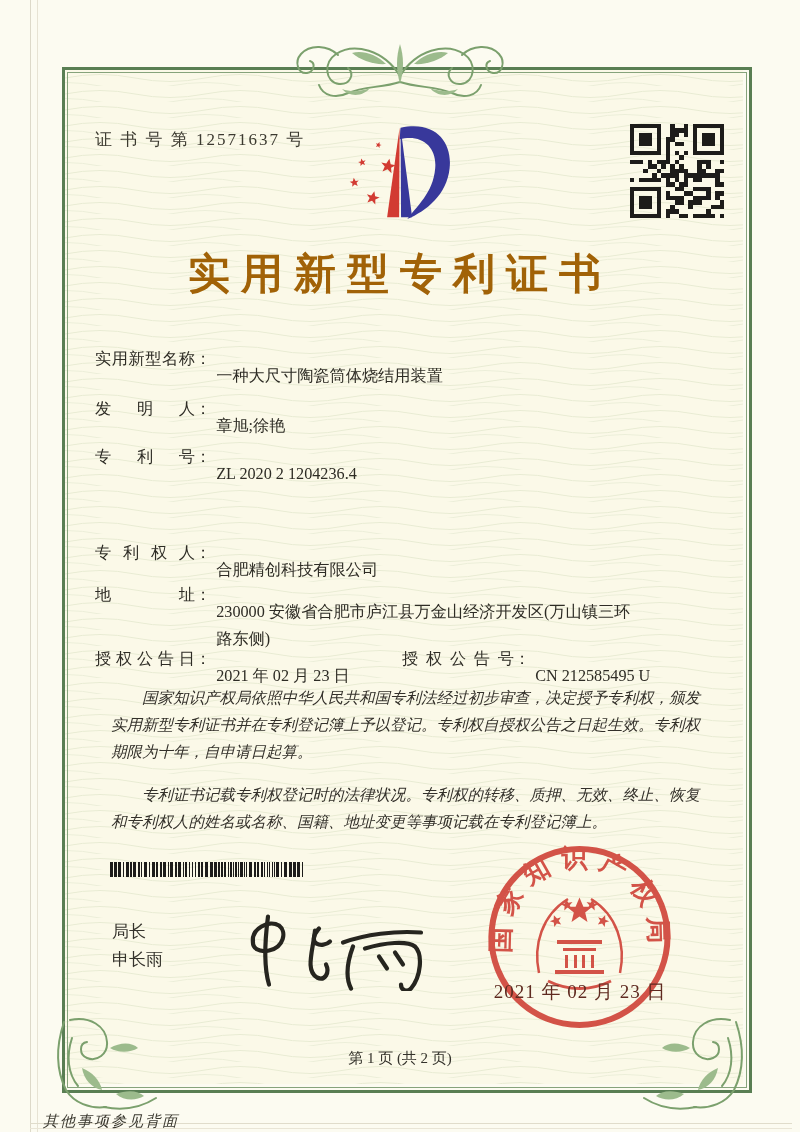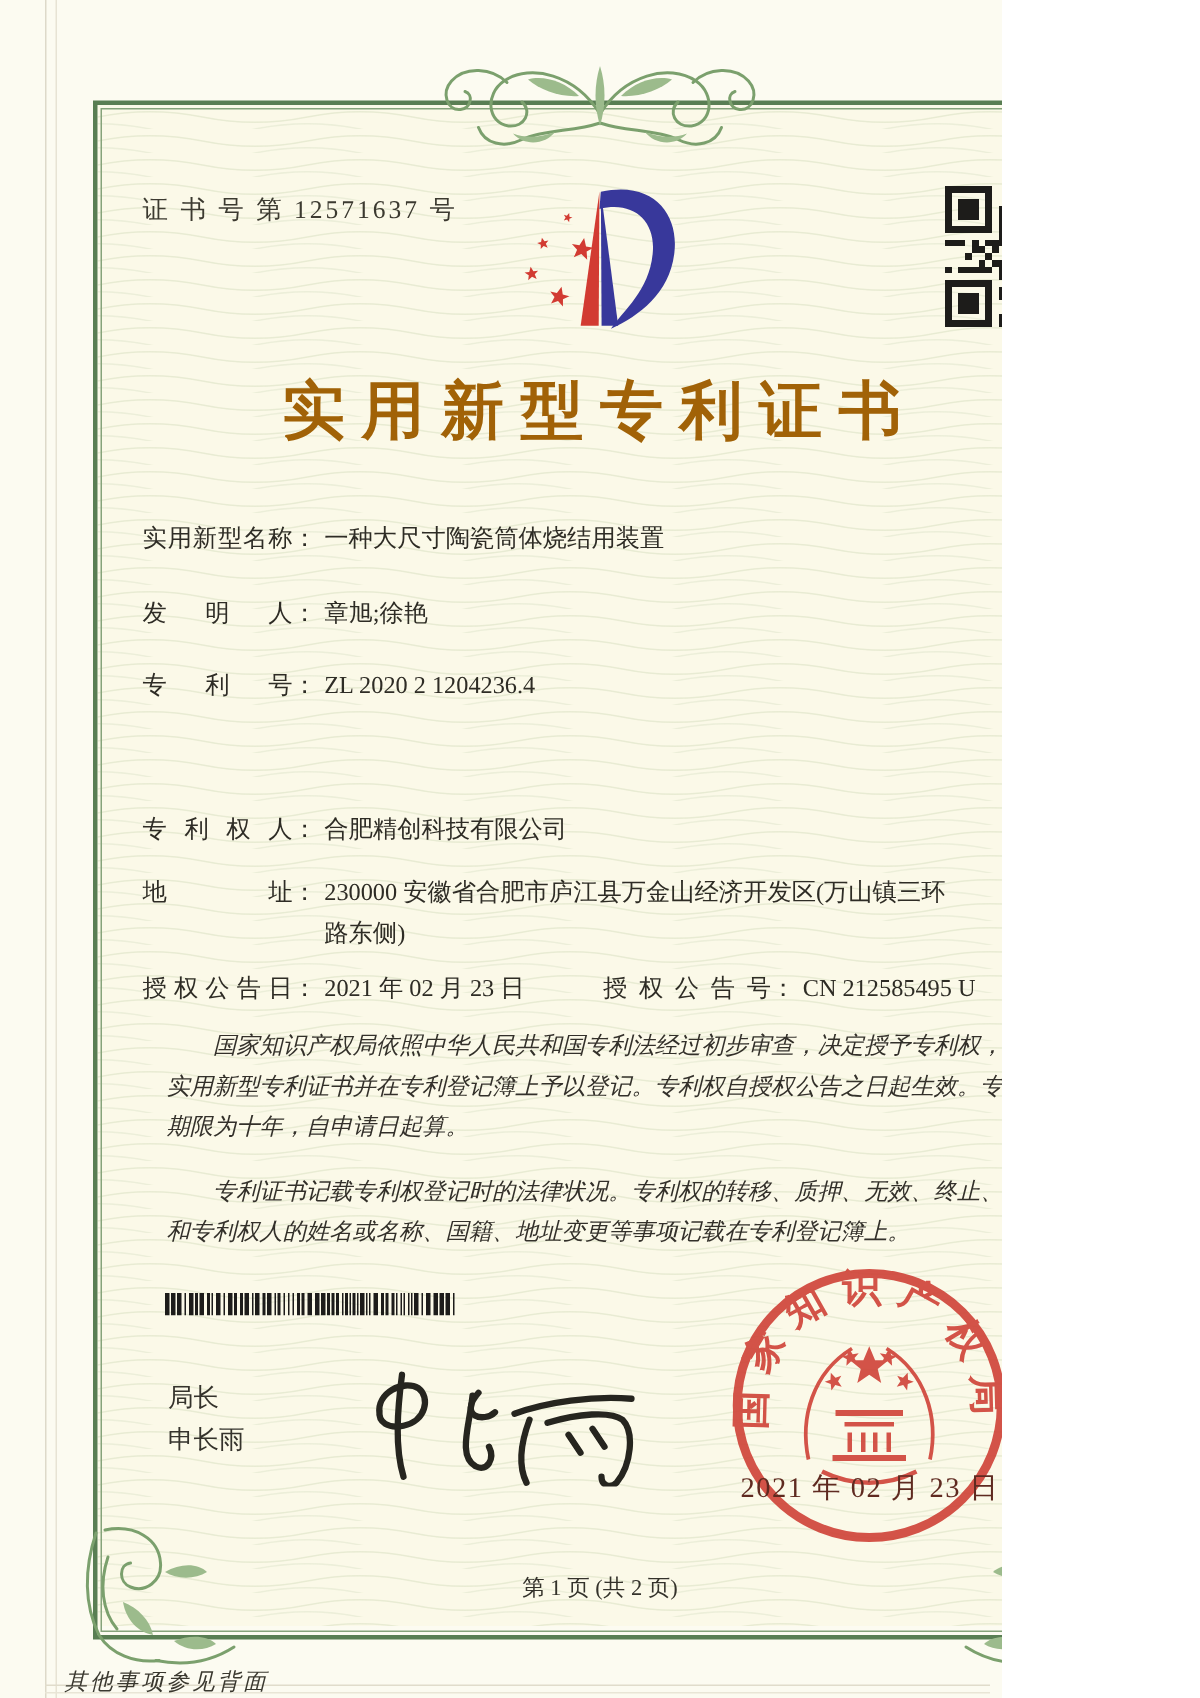--- a/index.html
+++ b/index.html
@@ -1,17 +1,17 @@
 <!DOCTYPE html>
 <html><head>
 <meta charset="utf-8">
 <style>
   html,body{margin:0;padding:0;}
   .page{
-    position:relative; width:668px; height:1132px; overflow:hidden;
+    position:relative; width:800px; height:1132px; overflow:hidden;
     background:#fcfbf1;
     font-family:"Liberation Serif","DejaVu Serif",serif;
     color:#2c2a24;
   }
   
   .edge-v1{position:absolute;left:30px;top:0;bottom:0;width:1px;background:#ddd9c9;}
   .edge-v2{position:absolute;left:37px;top:0;bottom:0;width:1px;background:#e7e3d4;}
   .edge-h1{position:absolute;left:30px;right:8px;bottom:8px;height:1px;background:#e0dccb;}
   .edge-h2{position:absolute;left:30px;right:8px;bottom:3px;height:1px;background:#e9e5d6;}
 
@@ -34,21 +34,21 @@
 
   .logo{left:335px;top:122px;width:135px;height:100px;}
   .qr{left:630px;top:124px;width:94px;height:94px;}
 
   .title{left:0;top:246px;width:800px;text-align:center;font-size:42px;font-weight:bold;
          letter-spacing:11px;color:#a16207;}
 
   .frow{left:95px;width:628px;font-size:16.2px;line-height:27px;color:#2e2c25;}
   .lbl{display:inline-block;width:100px;text-align:justify;text-align-last:justify;vertical-align:top;}
   .colon{display:inline-block;vertical-align:top;}
-  .val{display:inline-block;margin-left:5px;vertical-align:top;}
+  .val{display:inline-block;margin-left:5px;vertical-align:top;margin-top:17px;}
   .val-wrap{width:425px;}
   .pair2{position:absolute;left:307px;top:0;}
   .pair2 .lbl{width:112px;}
 
   .paras{left:95px;top:668px;width:624px;font-size:15.5px;line-height:27px;color:#33302a;font-style:italic;}
   .paras p{margin:16px;text-indent:2em;}
 
   .barcode{left:110px;top:862px;width:196px;height:15px;}
 
   .director-title{left:112px;top:920px;font-size:17px;font-family:"Liberation Sans","DejaVu Sans",sans-serif;color:#35332c;}

